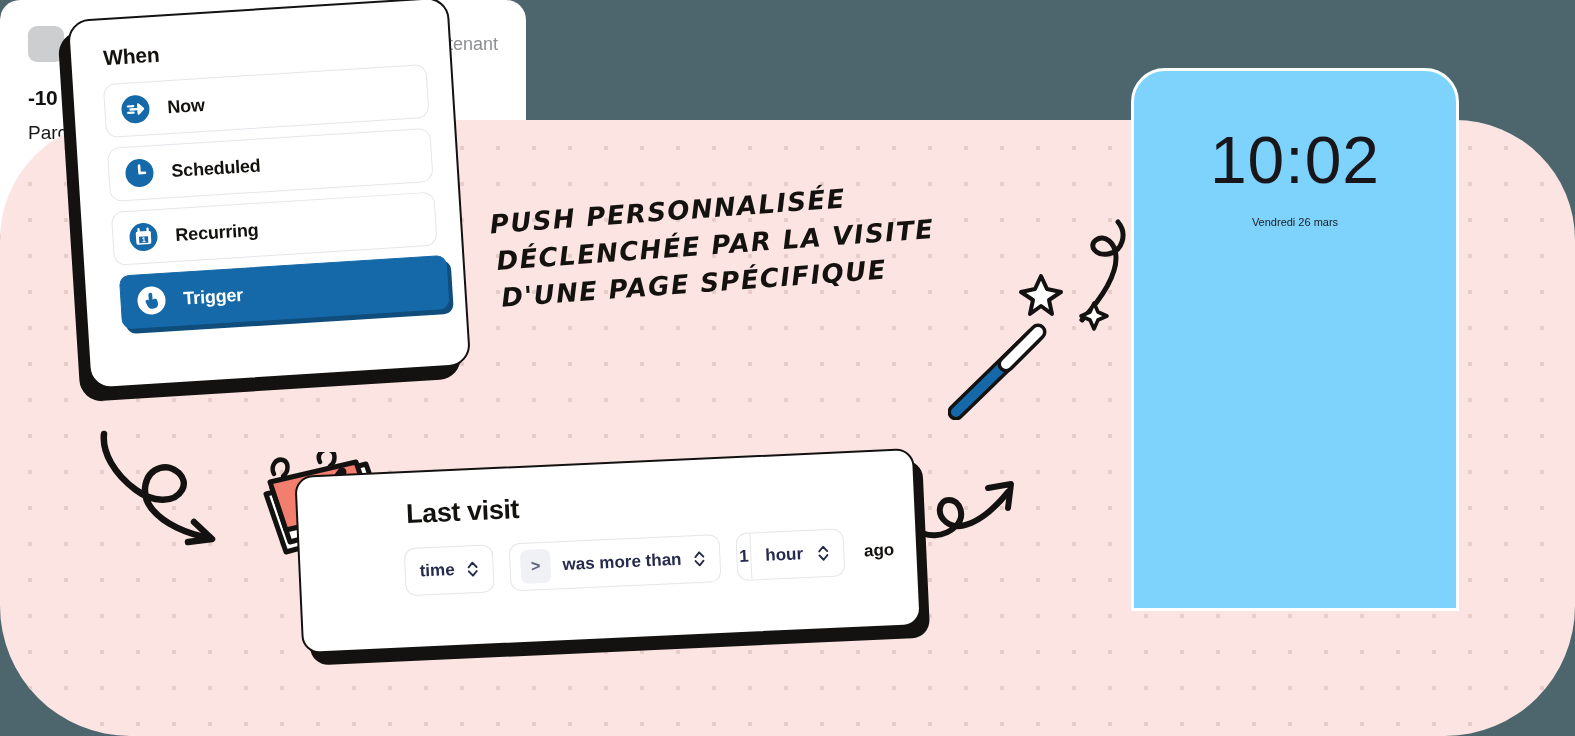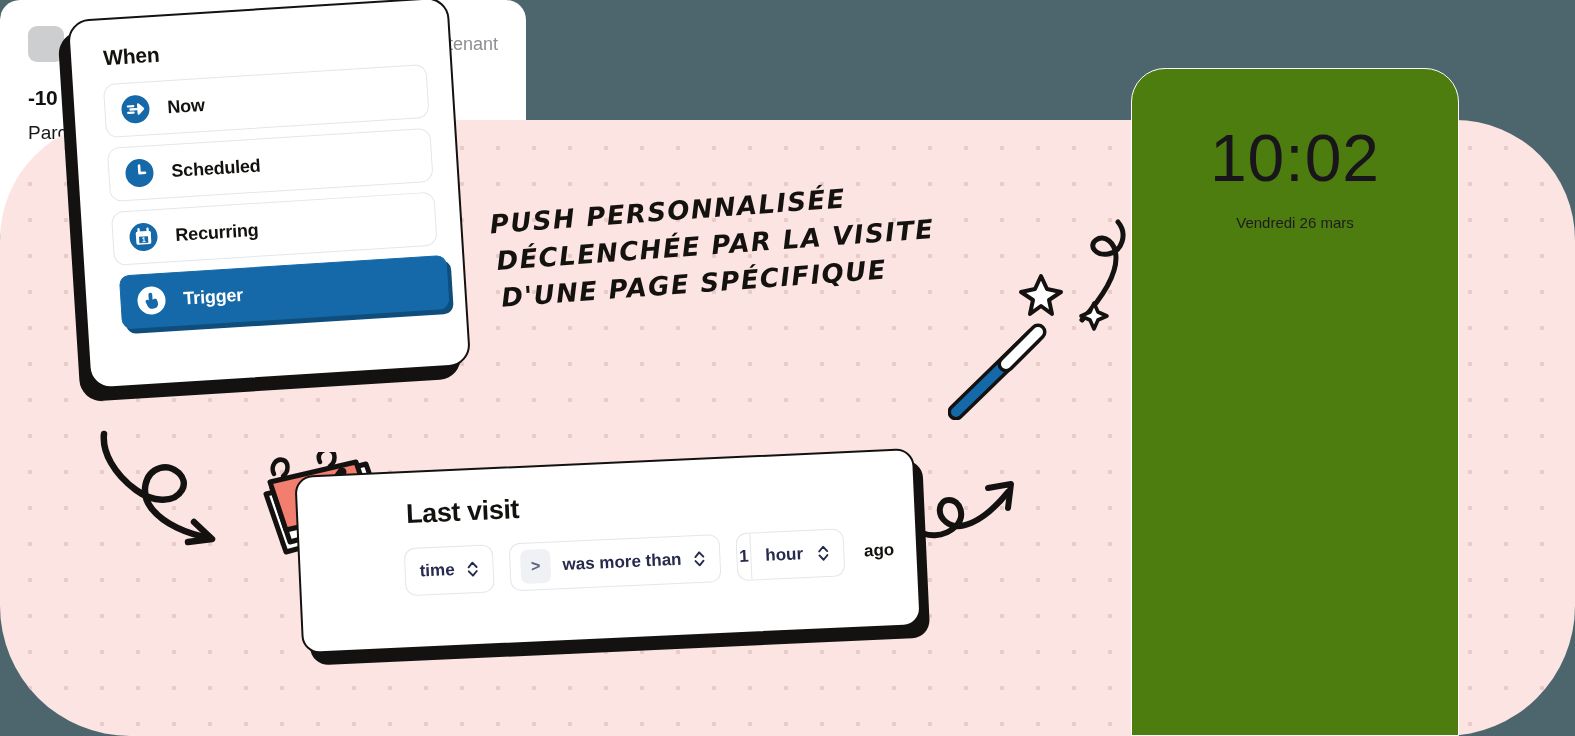--- a/index.html
+++ b/index.html
@@ -22,35 +22,35 @@
   #dots{
     position:absolute;inset:0;
     background-image:radial-gradient(#e7cbc7 2.1px, transparent 2.2px);
     background-size:36px 36px;
     background-position:12px 10px;
     border-radius:inherit;
   }
 
   
   #phone{
-    position:absolute;left:1131px;top:68px;width:328px;height:668px;
-    background:#4d7c0f;
-    border:1px solid #ffffff;
+    position:absolute;left:1131px;top:68px;width:328px;height:543px;
+    background:#7dd3fc;
+    border:3px solid #ffffff;
     border-top-left-radius:34px;border-top-right-radius:34px;
     box-sizing:border-box;
     overflow:hidden;
   }
   #phone-clock{
     position:absolute;top:56px;left:0;right:0;text-align:center;
     font-size:66px;font-weight:300;color:#18161a;letter-spacing:1px;
     line-height:1;
   }
   #phone-date{
     position:absolute;top:145px;left:0;right:0;text-align:center;
-    font-size:15px;font-weight:400;color:#1d1b1f;
+    font-size:11px;font-weight:400;color:#1d1b1f;
   }
 
   
   .sketch{
     position:absolute;background:#fff;border:2.5px solid #141210;
     box-sizing:border-box;
   }
 
   
   #when-card{

